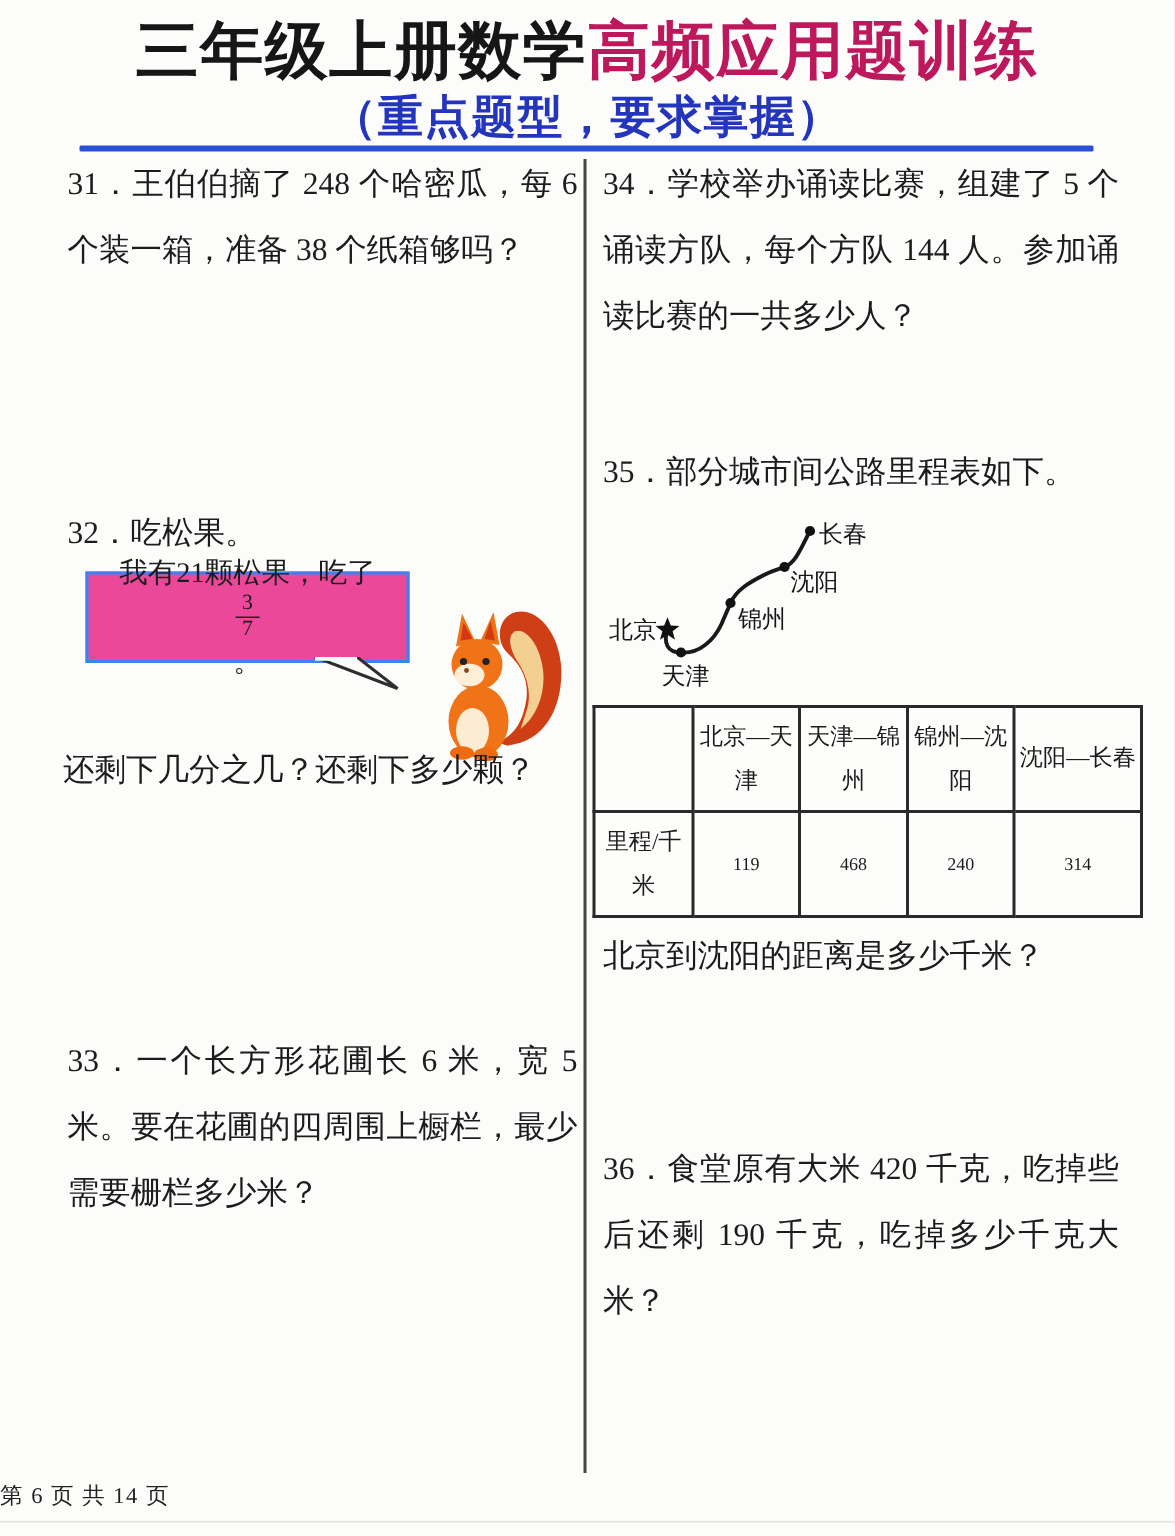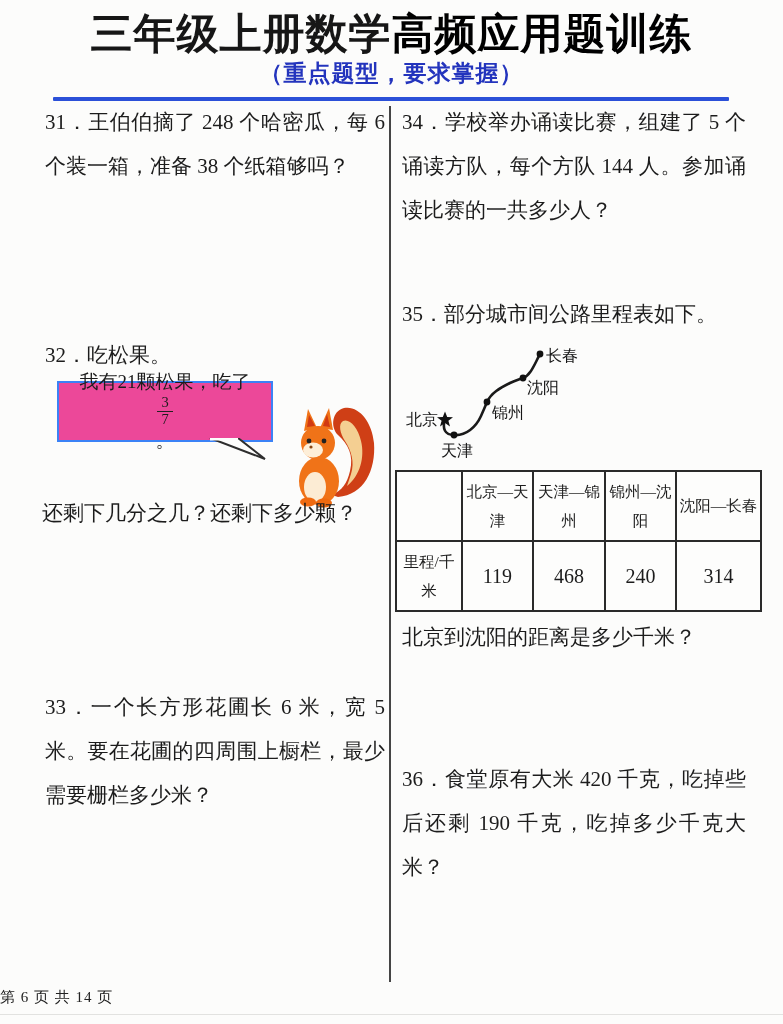--- a/index.html
+++ b/index.html
@@ -7,24 +7,24 @@
     position:relative;width:783px;height:1024px;background:#fcfcfb;
     font-family:"Liberation Serif","DejaVu Serif",serif;color:#1c1c1c;
     overflow:hidden;margin:0 auto;
   }
   
   .title{
     position:absolute;top:6px;left:0;width:100%;text-align:center;
     font-size:42px;font-weight:700;letter-spacing:1px;white-space:nowrap;
   }
   .title .t-black{color:#161616;}
-  .title .t-red{color:#000000;}
+  .title .t-red{color:#be185d;}
   .subtitle{
     position:absolute;top:58px;left:0;width:100%;text-align:center;
-    font-size:23px;font-weight:600;color:#2334bd;letter-spacing:1px;
+    font-size:30px;font-weight:600;color:#2334bd;letter-spacing:1px;
   }
   .rule-blue{
     position:absolute;left:53px;top:97px;width:676px;height:4px;
     background:#2b50d8;border-radius:1px;
   }
   .col-divider{
     position:absolute;left:389px;top:106px;width:2px;height:876px;
     background:#454545;
   }
   
@@ -67,21 +67,21 @@
     border:2px solid #2a2a2a;text-align:center;vertical-align:middle;
     font-size:15.5px;line-height:1.9;padding:2px;background:#fdfdfc;
     overflow:hidden;
   }
   .mileage .c0{width:60px;}
   .mileage .c1{width:65px;}
   .mileage .c2{width:66px;}
   .mileage .c3{width:65px;}
   .mileage .c4{width:79px;}
   .mileage tr{height:70px;}
-  .mileage .val{font-size:20px;text-align:center;}
+  .mileage .val{font-size:12px;text-align:center;}
   
   .footer{
     position:absolute;left:0;top:988px;width:100%;text-align:left;
     font-size:15px;color:#222;letter-spacing:1px;
   }
   .bottom-edge{
     position:absolute;left:0;top:1014px;width:100%;height:1px;background:#e2e2e0;
   }
 </style>
 </head>

